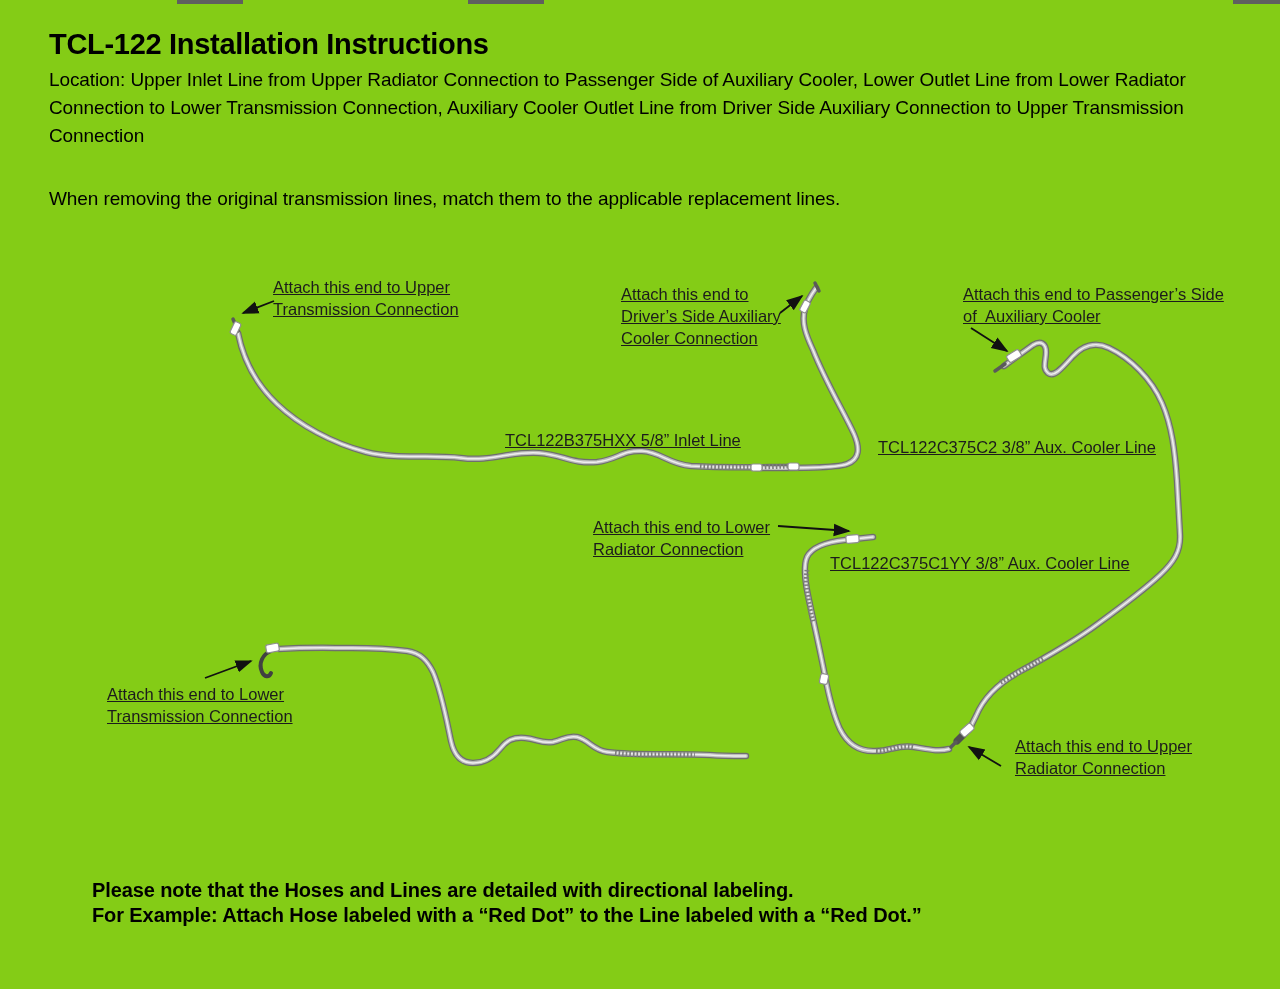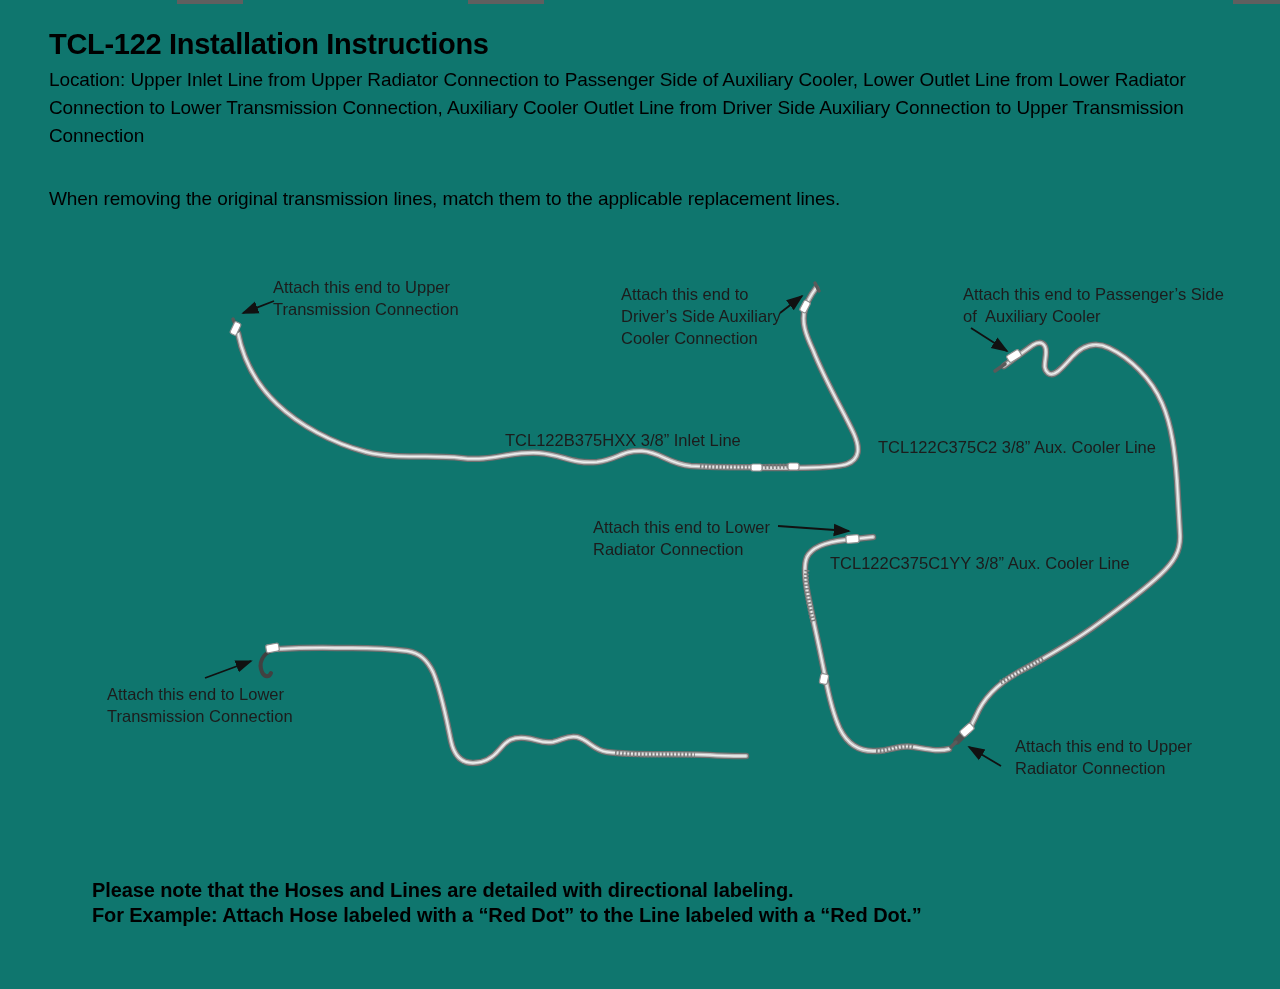--- a/index.html
+++ b/index.html
@@ -1,19 +1,19 @@
 <!DOCTYPE html>
 <html><head>
 <meta charset="utf-8">
 <style>
   html,body{margin:0;padding:0;background:#ffffff;}
   .page{
     position:relative;
     width:1280px;height:989px;
-    background:#0f766e;
+    background:#84cc16;
     font-family:"Liberation Sans", sans-serif;
     color:#000;
     overflow:hidden;
   }
   .abs{position:absolute;}
   .title{
     left:49px;top:28px;
     font-size:29px;font-weight:bold;letter-spacing:-0.3px;
   }
   .location{
@@ -24,20 +24,21 @@
     left:49px;top:188px;width:1100px;
     font-size:19px;font-weight:normal;letter-spacing:-0.1px;
   }
   .note{
     left:92px;top:878px;width:900px;
     font-size:20px;font-weight:bold;line-height:25px;letter-spacing:-0.1px;
   }
   .dlabel{
     font-size:16.5px;line-height:22px;color:#1c1c1c;
     white-space:pre-line;
+    text-decoration:underline;
   }
   svg{position:absolute;left:0;top:0;}
   .t1{stroke:#6f6f6f;stroke-width:6.5;fill:none;stroke-linecap:round;stroke-linejoin:round;}
   .t2{stroke:#bcbcbc;stroke-width:4;fill:none;stroke-linecap:round;stroke-linejoin:round;}
   .t3{stroke:#efefef;stroke-width:1.5;fill:none;stroke-linecap:round;stroke-linejoin:round;}
   .braid{stroke:#7d7d7d;stroke-width:5;fill:none;stroke-dasharray:1.6 2;stroke-linecap:butt;}
   .collar{fill:#ffffff;stroke:#8f8f8f;stroke-width:1.2;}
   .stub{stroke:#5a5a5a;stroke-width:3.5;fill:none;stroke-linecap:round;}
   .hook{stroke:#414141;stroke-width:4;fill:none;stroke-linecap:round;}
   .nut{stroke:#4f4f4f;stroke-width:7;fill:none;stroke-linecap:round;}
@@ -137,21 +138,21 @@
 Cooler Connection</div>
   <div class="abs dlabel" style="left:963px;top:283px;">Attach this end to Passenger’s Side
 of&nbsp; Auxiliary Cooler</div>
   <div class="abs dlabel" style="left:593px;top:516px;">Attach this end to Lower
 Radiator Connection</div>
   <div class="abs dlabel" style="left:107px;top:683px;">Attach this end to Lower
 Transmission Connection</div>
   <div class="abs dlabel" style="left:1015px;top:735px;">Attach this end to Upper
 Radiator Connection</div>
 
-  <div class="abs dlabel" style="left:505px;top:429px;">TCL122B375HXX 3/8” Inlet Line</div>
+  <div class="abs dlabel" style="left:505px;top:429px;">TCL122B375HXX 5/8” Inlet Line</div>
   <div class="abs dlabel" style="left:878px;top:436px;text-align:right;">TCL122C375C2 3/8” Aux. Cooler Line</div>
   <div class="abs dlabel" style="left:830px;top:552px;">TCL122C375C1YY 3/8” Aux. Cooler Line</div>
 
   <div class="abs note">
     <div>Please note that the Hoses and Lines are detailed with directional labeling.</div>
     <div>For Example: Attach Hose labeled with a “Red Dot” to the Line labeled with a “Red Dot.”</div>
   </div>
 
 </div>
 

